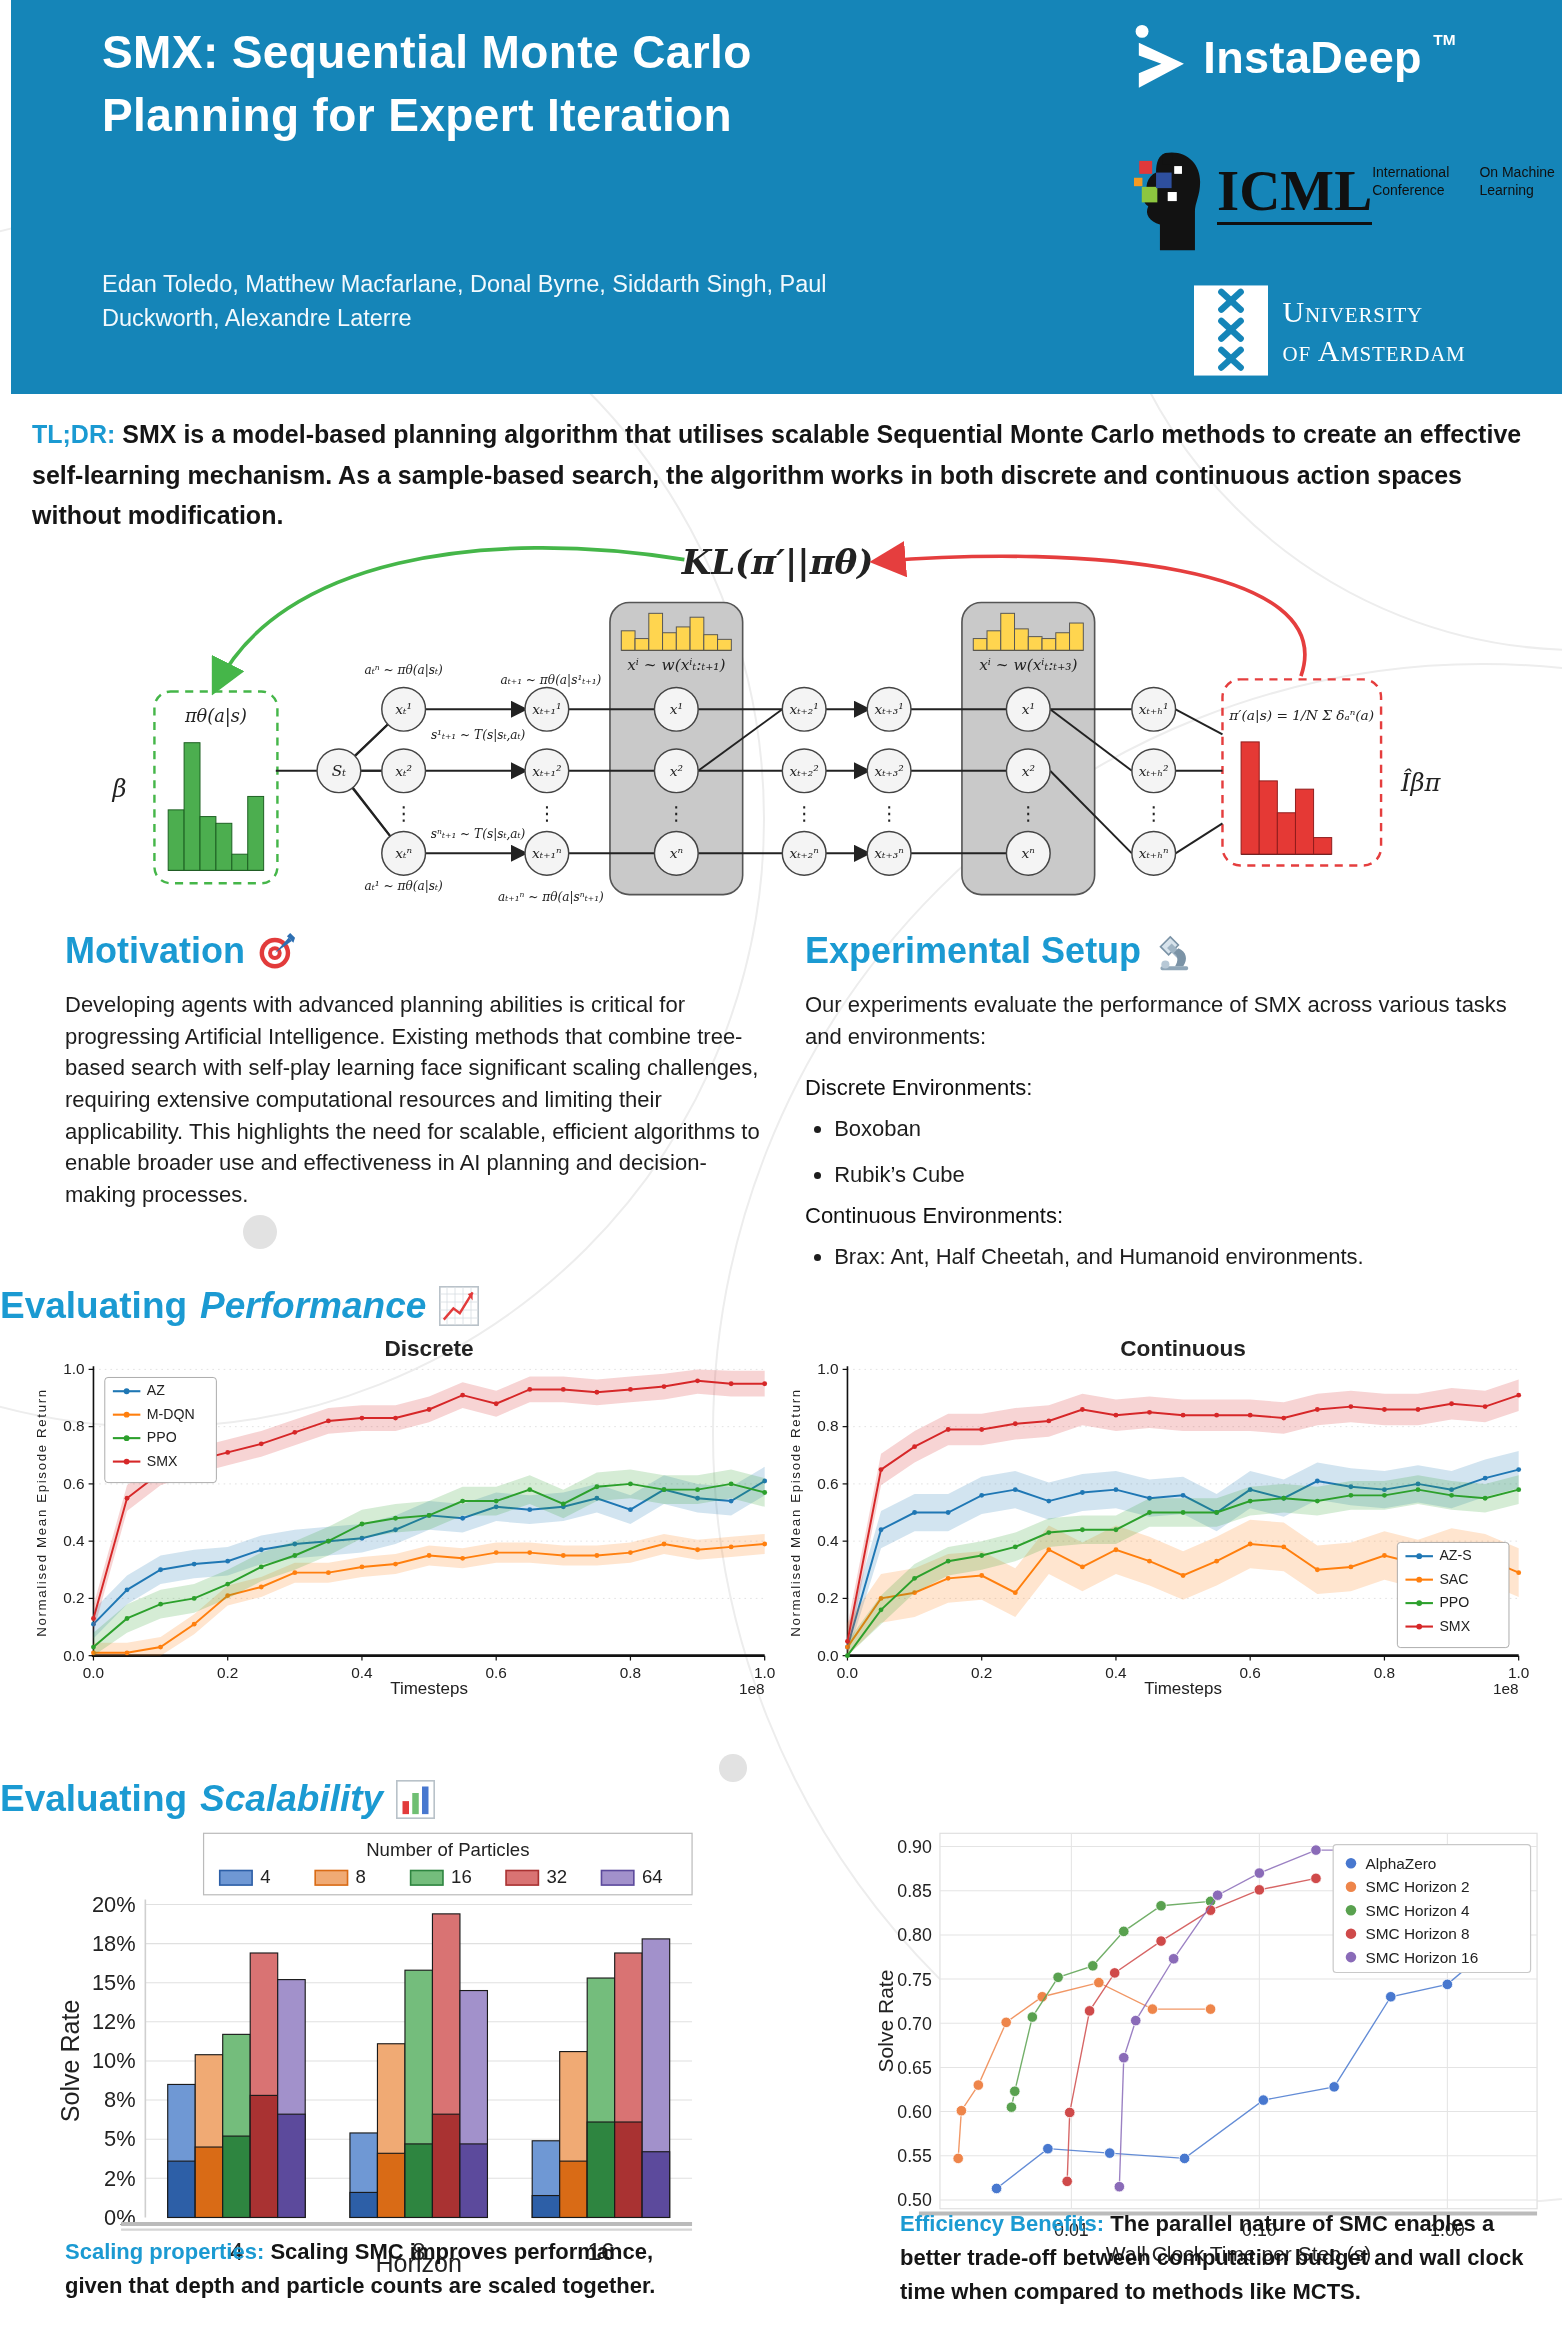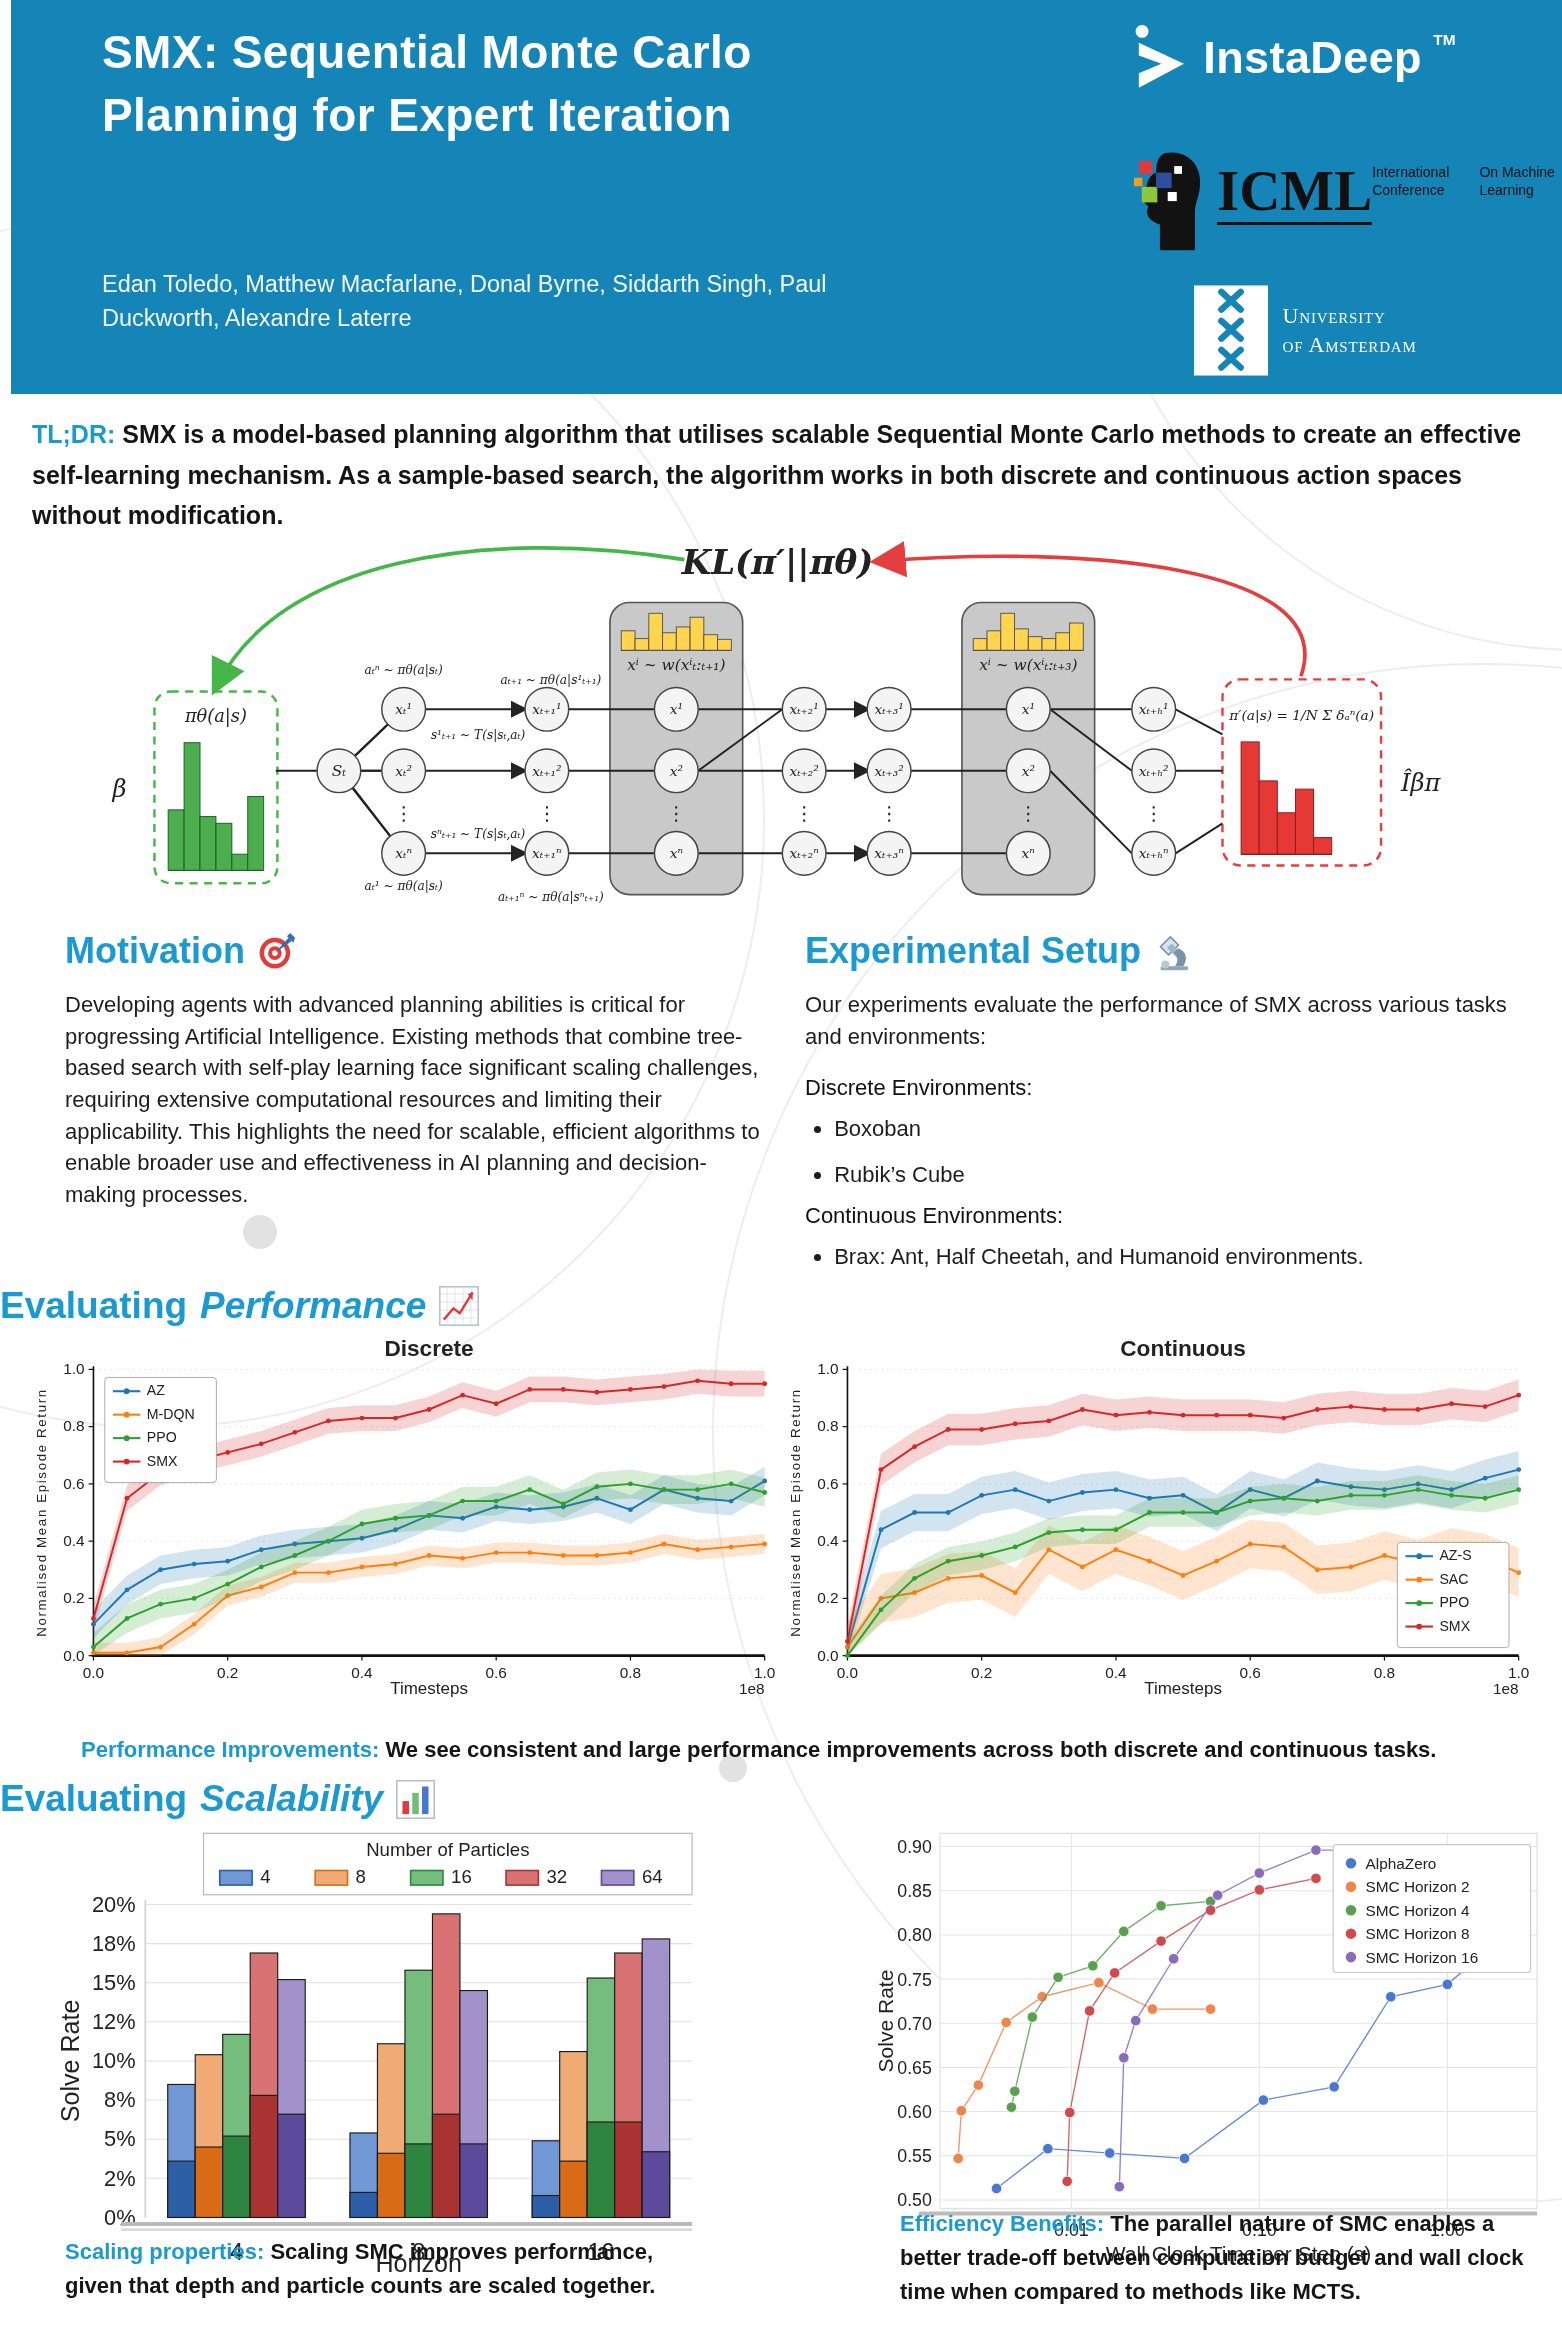--- a/index.html
+++ b/index.html
@@ -19,21 +19,21 @@
   #instadeep{position:absolute;left:1123px;top:22.7px;display:flex;align-items:center;gap:11.3px;}
   #instadeep-text{color:#fff;font-size:45px;font-weight:700;letter-spacing:0.4px;}
   #instadeep-tm{color:#fff;font-size:15.4px;font-weight:700;vertical-align:super;position:relative;top:-18px;}
   #icml{position:absolute;left:1123px;top:134px;display:flex;align-items:flex-start;gap:13px;}
   #icml-text-col{display:flex;flex-direction:row;margin-top:28px;}
   #icml-word{font-family:"Liberation Serif",serif;font-size:57px;font-weight:900;color:#101010;
     line-height:1;border-bottom:3.2px solid #101010;padding-bottom:3.2px;}
   .icml-sub{font-size:14px;color:#101010;margin-top:2.4px;line-height:1.25;}
   #uva{position:absolute;left:1183px;top:285px;display:flex;align-items:center;gap:14.6px;}
   #uva-text{color:#ffffff;font-family:"Liberation Serif",serif;font-variant:small-caps;
-    font-size:22px;line-height:1.3;letter-spacing:0.8px;}
+    font-size:30px;line-height:1.3;letter-spacing:0.8px;}
 
   
   #tldr{left:32px;top:414px;width:1503px;font-size:25px;font-weight:700;line-height:1.62;color:#151515;}
   .blue-label{color:#1b9ad2;font-weight:700;}
 
   
   .sec-heading{display:flex;align-items:center;gap:13px;font-size:36px;font-weight:700;color:#1b9ad2;}
   .sec-heading em{font-style:italic;}
   .center-heading{left:0;top:0;width:1562px;position:absolute;}
 
@@ -635,24 +635,20 @@
         <text x="808" y="305" font-size="17.5">SAC</text>
         <line x1="766" y1="329" x2="800" y2="329" stroke="#2ca02c" stroke-width="2.6"></line>
         <circle cx="783" cy="329" r="3.6" fill="#2ca02c"></circle>
         <text x="808" y="334" font-size="17.5">PPO</text>
         <line x1="766" y1="358" x2="800" y2="358" stroke="#d62728" stroke-width="2.6"></line>
         <circle cx="783" cy="358" r="3.6" fill="#d62728"></circle>
         <text x="808" y="363" font-size="17.5">SMX</text>
       </g>
     </svg>
 
-  <div class="layer note-line" style="left:81px;top:1733px;width:1440px;">
-    <span class="blue-label">Performance Improvements:</span>
-    <span>We see consistent and large performance improvements across both discrete and continuous tasks.</span>
-  </div>
 
   <div class="sec-heading center-heading layer" style="top:1778px;font-size:37px;">
     <span>Evaluating </span>
     <em>Scalability</em>
     <svg width="39" height="39" viewBox="0 0 48 48">
       <rect x="1" y="1" width="46" height="46" fill="#fff" stroke="#b9c2c9" stroke-width="2"></rect>
       <rect x="8" y="26" width="8" height="16" fill="#e23b3b"></rect>
       <rect x="20" y="16" width="8" height="26" fill="#6fbf73"></rect>
       <rect x="32" y="8" width="8" height="34" fill="#4878cf"></rect>
     </svg>

